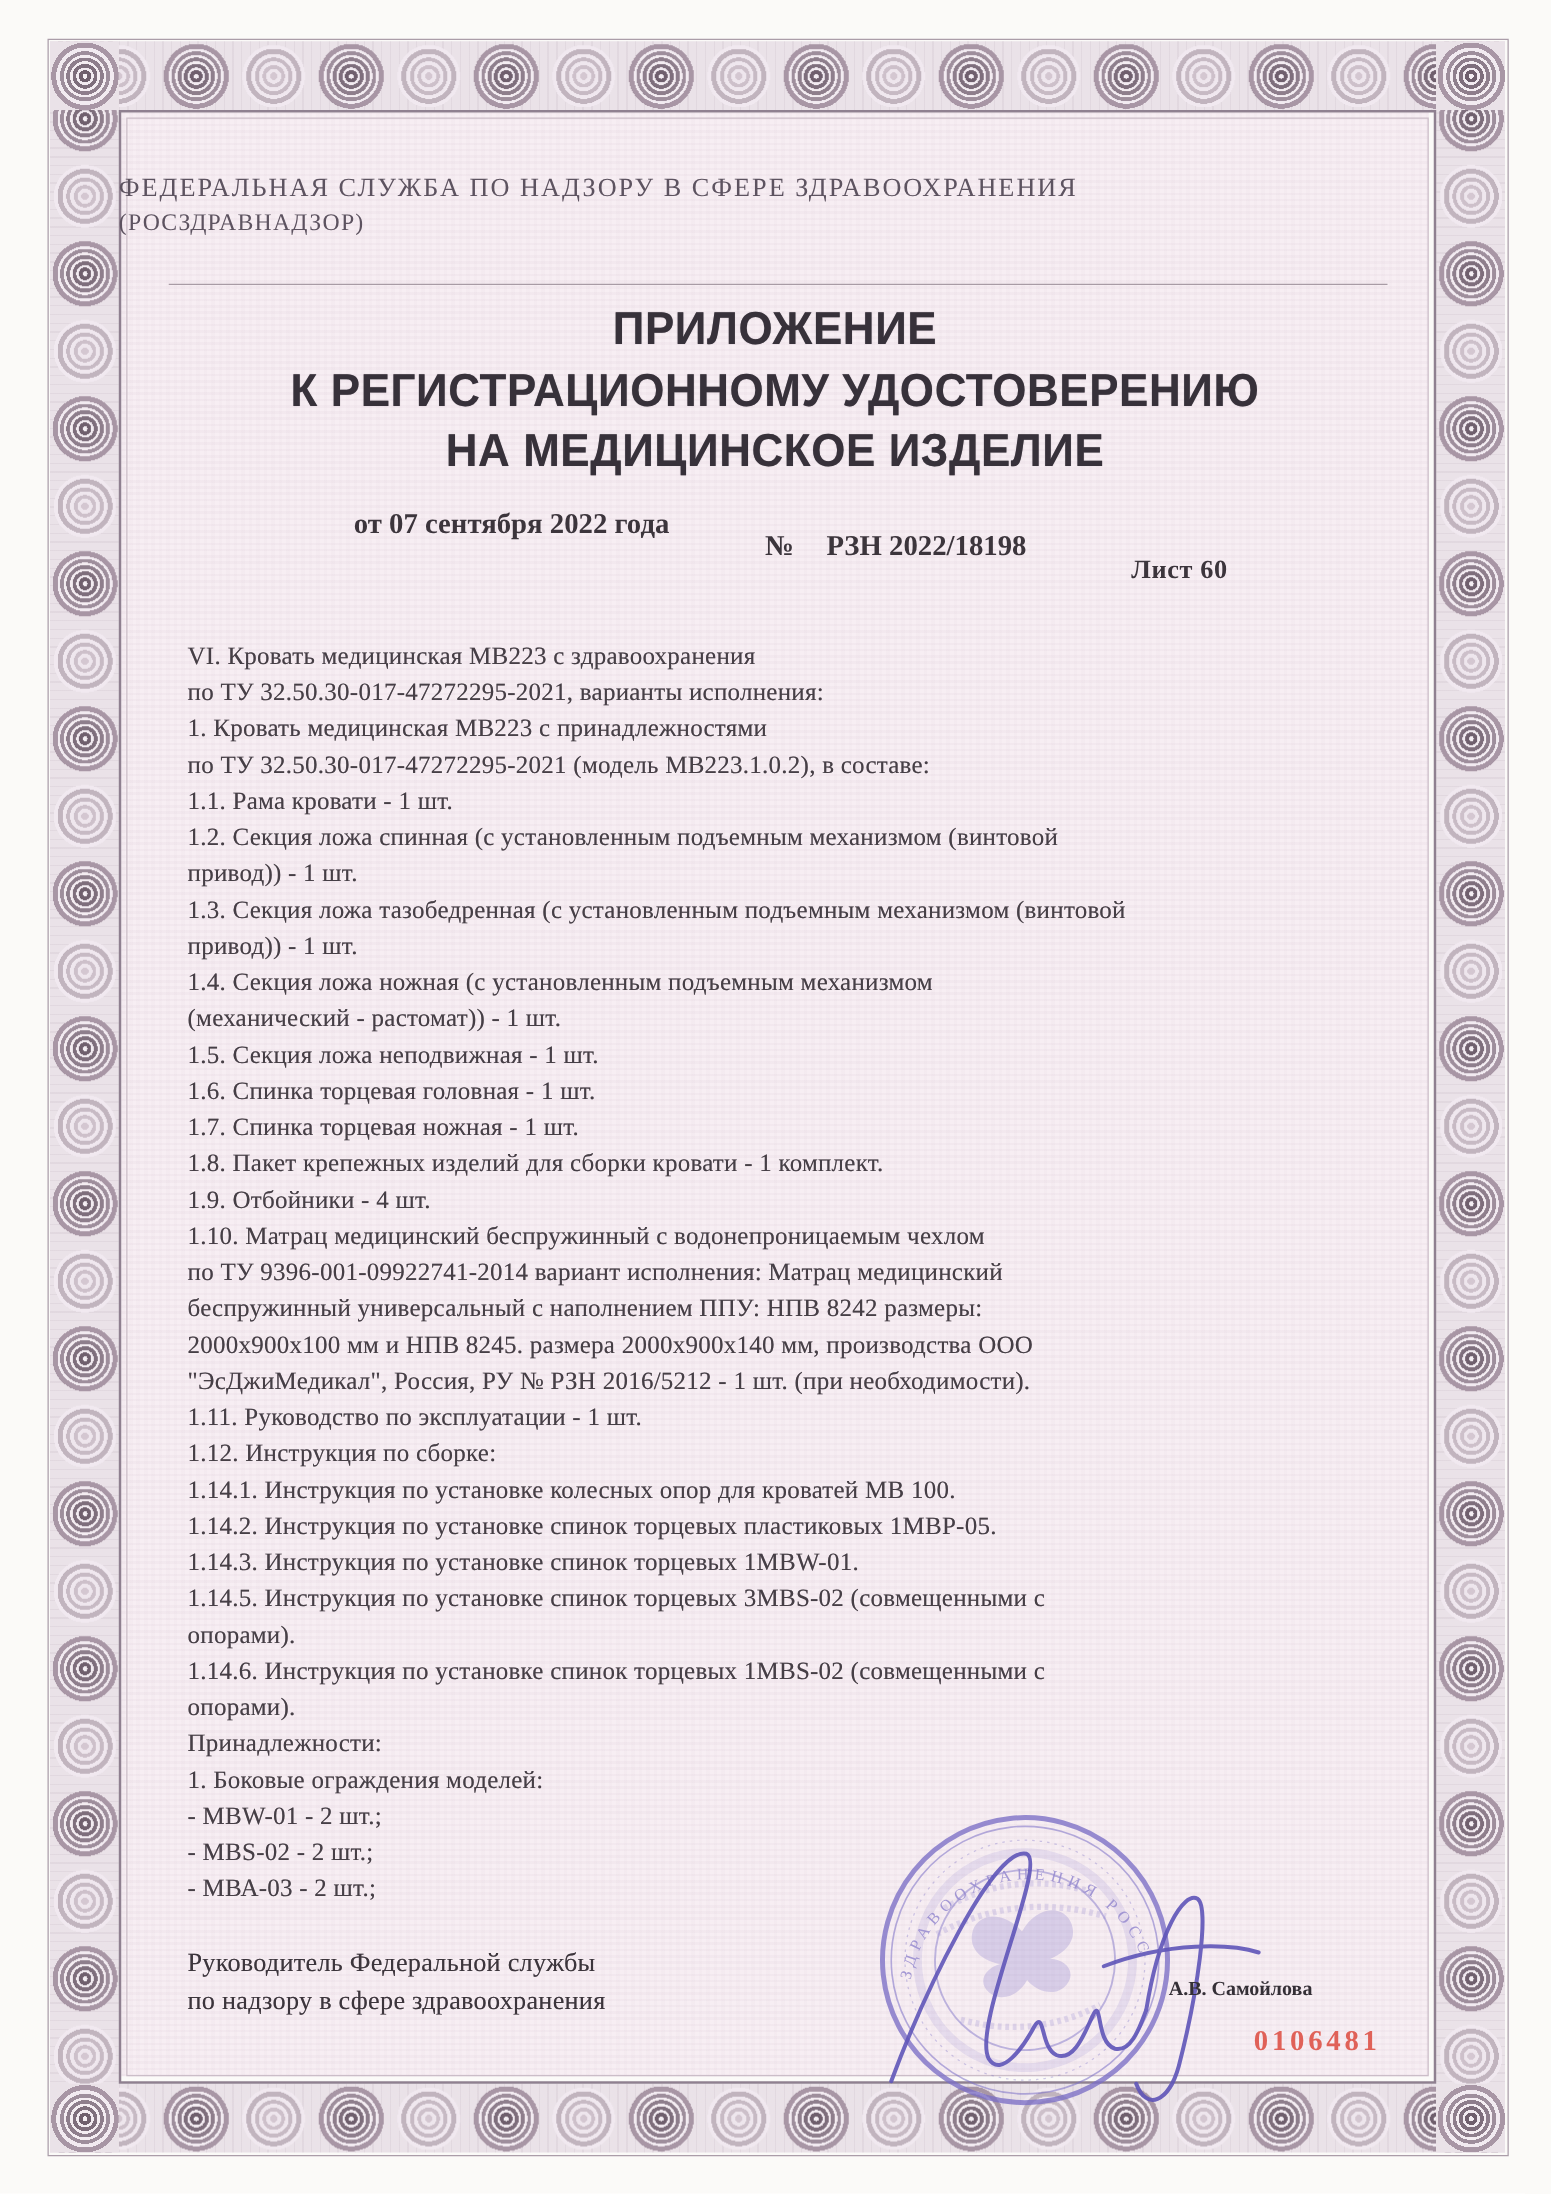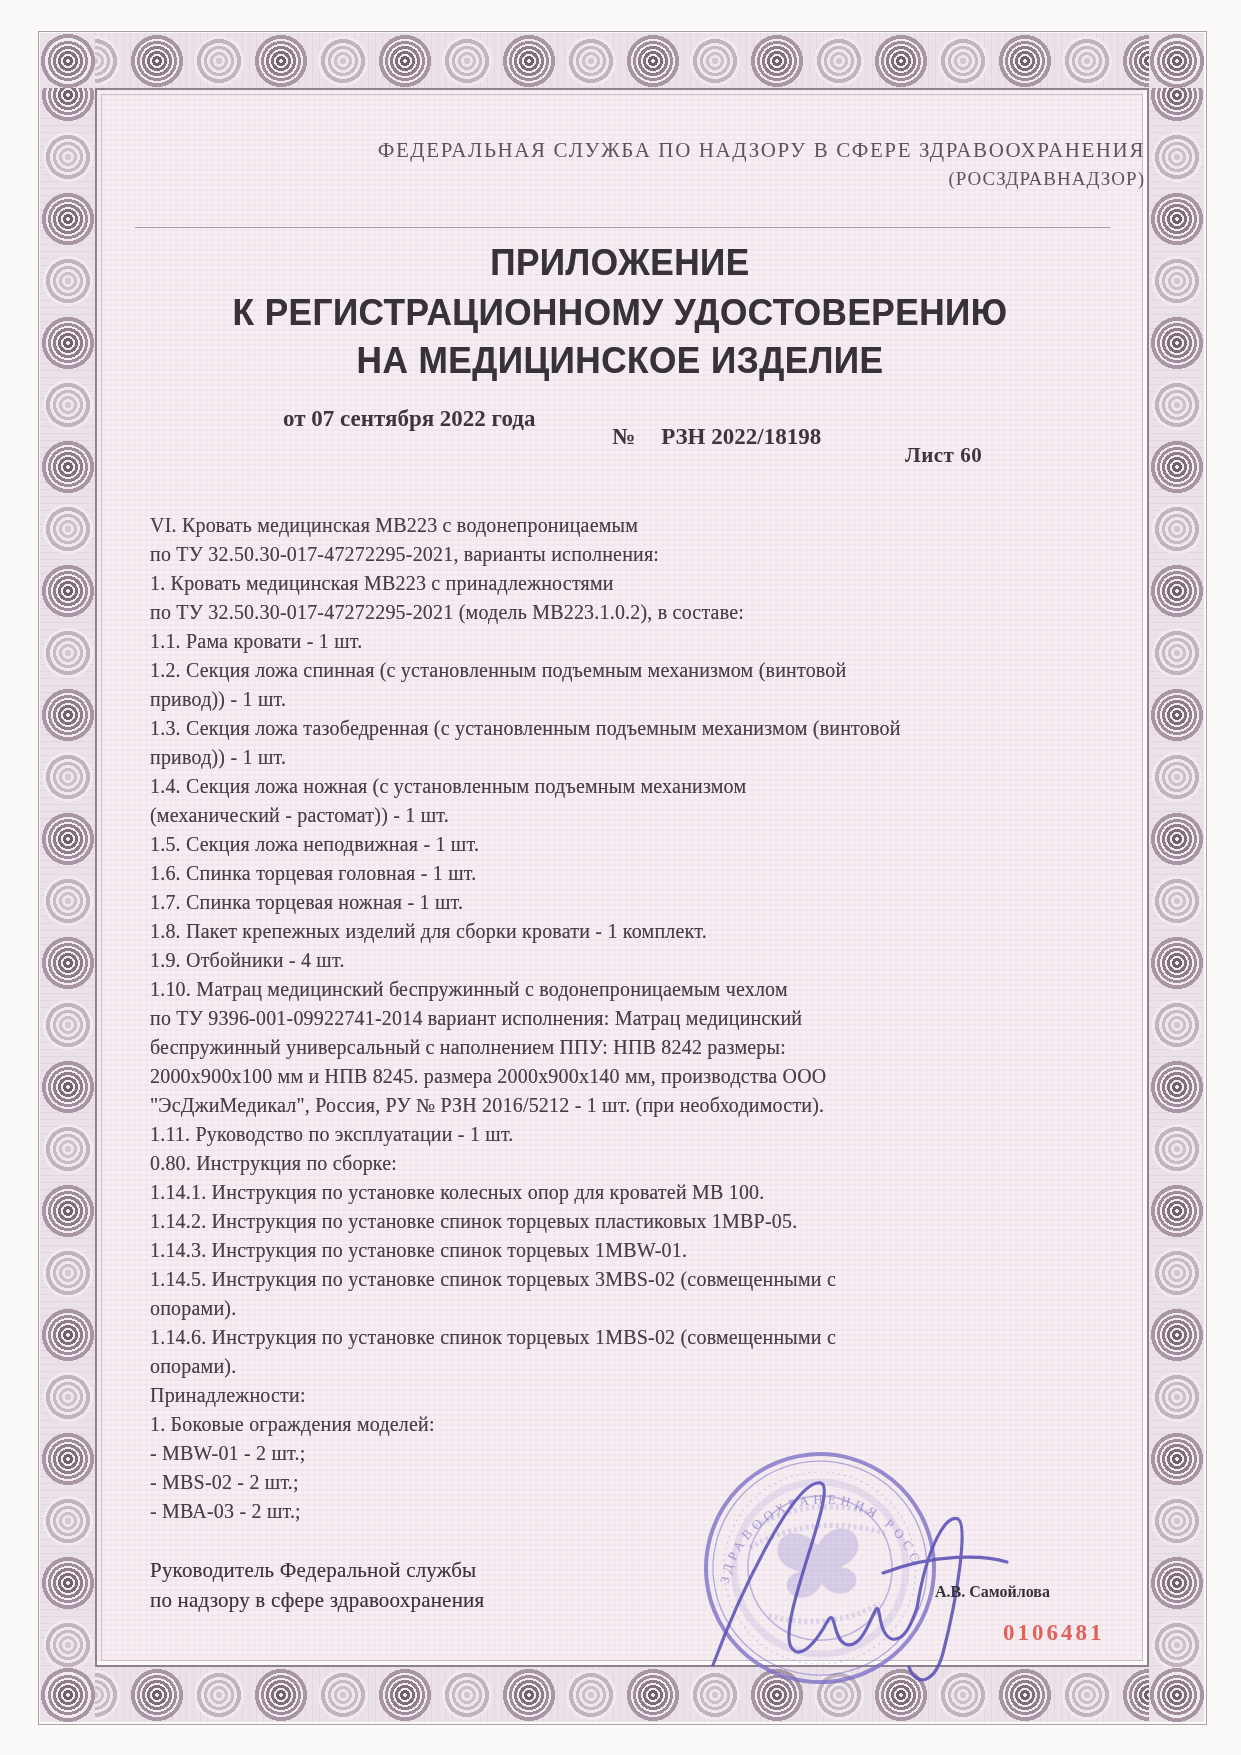--- a/index.html
+++ b/index.html
@@ -41,21 +41,21 @@
   .frame-inner2{position:absolute;left:101px;top:94px;width:1040px;height:1565px;border:1px solid #cbbdc8;}
   .content-bg{
     position:absolute;left:97px;top:90px;width:1046px;height:1571px;
     background-color:#f7eef3;
     background-image:repeating-linear-gradient(0deg, rgba(210,190,205,.12) 0 2px, rgba(0,0,0,0) 2px 5px),
                      repeating-linear-gradient(90deg, rgba(220,205,215,.10) 0 3px, rgba(0,0,0,0) 3px 6px);
   }
   
   .abs{position:absolute;}
   .agency{
-    left:95px;width:1050px;text-align:right;color:#5d5360;
+    left:95px;width:1050px;text-align:left;color:#5d5360;
     font-size:21px;letter-spacing:1.6px;font-family:Liberation Serif, serif;
   }
   .agency2{font-size:19px;letter-spacing:1px;}
   .divider{position:absolute;left:135px;top:227px;width:975px;border-top:1px solid #a89ba5;}
   .doc-title{
     left:95px;width:1050px;text-align:center;color:#37313a;
     font-family:"Liberation Sans","DejaVu Sans",sans-serif;
     font-weight:bold;font-size:37px;letter-spacing:.5px;
     transform:scaleX(.95);transform-origin:50% 50%;
     text-shadow:0 0 .6px rgba(55,49,58,.55);
@@ -105,21 +105,21 @@
 
   <div class="abs date-line">от 07 сентября 2022 года</div>
   <div class="abs num-line">
     <span>№</span>
     <span>РЗН 2022/18198</span>
   </div>
   <div class="abs sheet">Лист 60</div>
 
   <div class="abs body-block">
 
-  <div class="body-line">VI. Кровать медицинская МВ223 с водонепроницаемым</div>
+  <div class="body-line">VI. Кровать медицинская МВ223 с здравоохранения</div>
       <div class="body-line">по ТУ 32.50.30-017-47272295-2021, варианты исполнения:</div>
       <div class="body-line">1. Кровать медицинская МВ223 с принадлежностями</div>
       <div class="body-line">по ТУ 32.50.30-017-47272295-2021 (модель МВ223.1.0.2), в составе:</div>
       <div class="body-line">1.1. Рама кровати - 1 шт.</div>
       <div class="body-line">1.2. Секция ложа спинная (с установленным подъемным механизмом (винтовой</div>
       <div class="body-line">привод)) - 1 шт.</div>
       <div class="body-line">1.3. Секция ложа тазобедренная (с установленным подъемным механизмом (винтовой</div>
       <div class="body-line">привод)) - 1 шт.</div>
       <div class="body-line">1.4. Секция ложа ножная (с установленным подъемным механизмом</div>
       <div class="body-line">(механический - растомат)) - 1 шт.</div>
@@ -127,21 +127,21 @@
       <div class="body-line">1.6. Спинка торцевая головная - 1 шт.</div>
       <div class="body-line">1.7. Спинка торцевая ножная - 1 шт.</div>
       <div class="body-line">1.8. Пакет крепежных изделий для сборки кровати - 1 комплект.</div>
       <div class="body-line">1.9. Отбойники - 4 шт.</div>
       <div class="body-line">1.10. Матрац медицинский беспружинный с водонепроницаемым чехлом</div>
       <div class="body-line">по ТУ 9396-001-09922741-2014 вариант исполнения: Матрац медицинский</div>
       <div class="body-line">беспружинный универсальный с наполнением ППУ: НПВ 8242 размеры:</div>
       <div class="body-line">2000х900х100 мм и НПВ 8245. размера 2000х900х140 мм, производства ООО</div>
       <div class="body-line">"ЭсДжиМедикал", Россия, РУ № РЗН 2016/5212 - 1 шт. (при необходимости).</div>
       <div class="body-line">1.11. Руководство по эксплуатации - 1 шт.</div>
-      <div class="body-line">0.80. Инструкция по сборке:</div>
+      <div class="body-line">1.12. Инструкция по сборке:</div>
       <div class="body-line">1.14.1. Инструкция по установке колесных опор для кроватей МВ 100.</div>
       <div class="body-line">1.14.2. Инструкция по установке спинок торцевых пластиковых 1МВР-05.</div>
       <div class="body-line">1.14.3. Инструкция по установке спинок торцевых 1MBW-01.</div>
       <div class="body-line">1.14.5. Инструкция по установке спинок торцевых 3MBS-02 (совмещенными с</div>
       <div class="body-line">опорами).</div>
       <div class="body-line">1.14.6. Инструкция по установке спинок торцевых 1MBS-02 (совмещенными с</div>
       <div class="body-line">опорами).</div>
       <div class="body-line">Принадлежности:</div>
       <div class="body-line">1. Боковые ограждения моделей:</div>
       <div class="body-line">- MBW-01 - 2 шт.;</div>

